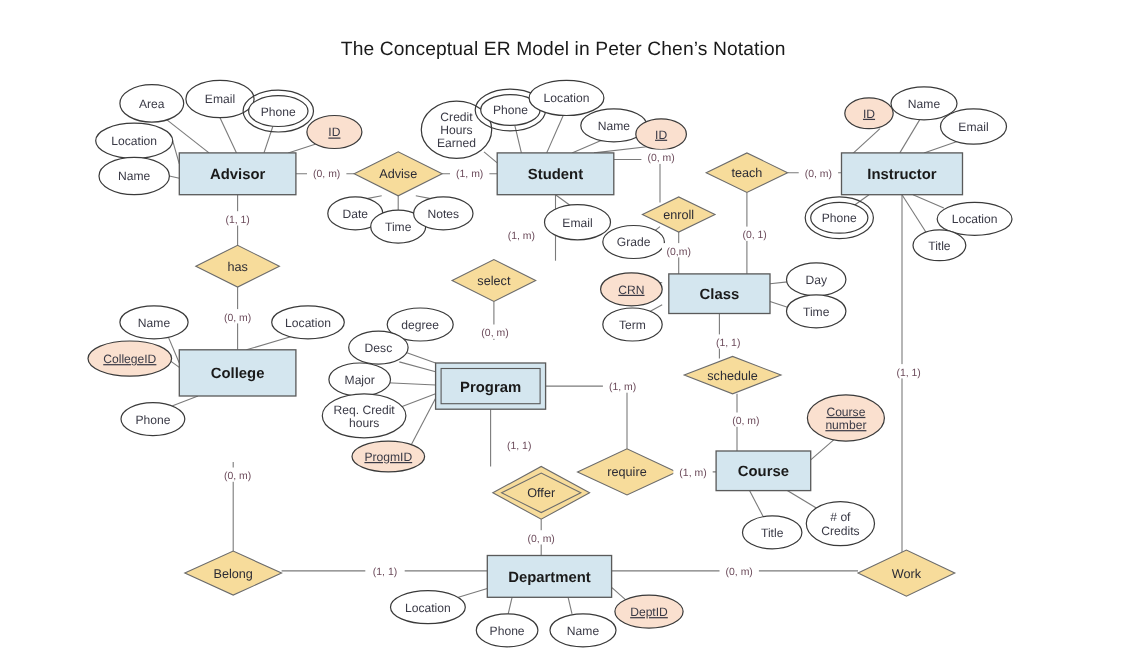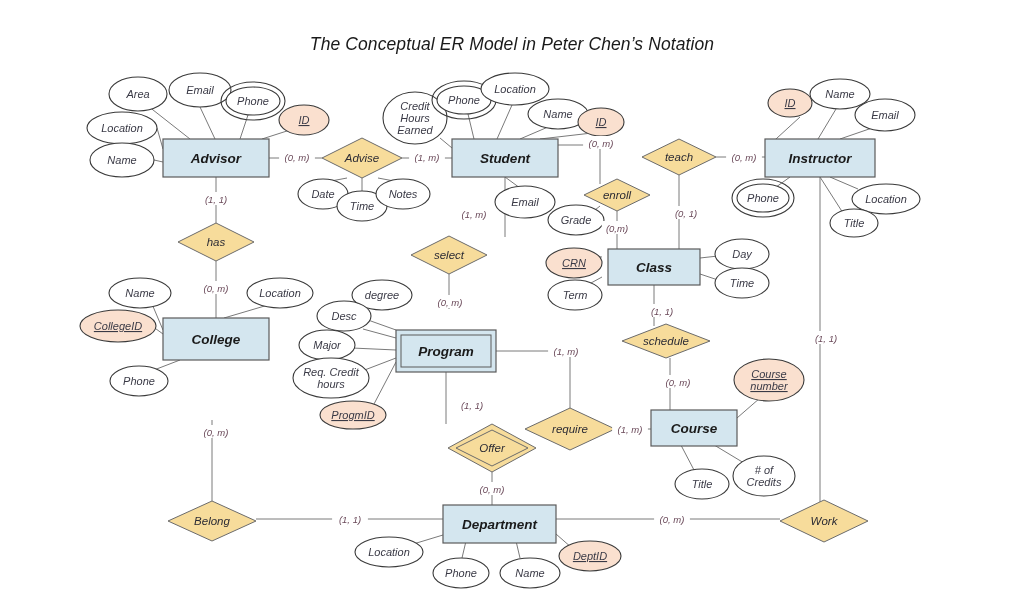--- a/index.html
+++ b/index.html
@@ -1,17 +1,17 @@
 <!DOCTYPE html>
 <html><head>
 <meta charset="utf-8">
 <style>
   html,body{margin:0;padding:0;background:#ffffff;}
   body{width:1024px;height:592px;overflow:hidden;font-family:"Liberation Sans",sans-serif;}
-  #stage{position:relative;width:1024px;height:592px;background:#fff;font-style:italic;}
+  #stage{position:relative;width:1024px;height:592px;background:#fff;}
   #svgroot{position:absolute;left:0;top:0;width:1024px;height:592px;}
   .ttl{position:absolute;left:0;top:34px;width:1024px;text-align:center;
        font-size:17.5px;color:#1a1a1a;letter-spacing:.1px;}
 </style>
 </head>
 <body>
 
 <div id="stage">
   <div class="ttl">The Conceptual ER Model in Peter Chen’s Notation</div>
   <svg id="svgroot" viewBox="0 0 1024 592" xmlns="http://www.w3.org/2000/svg">

